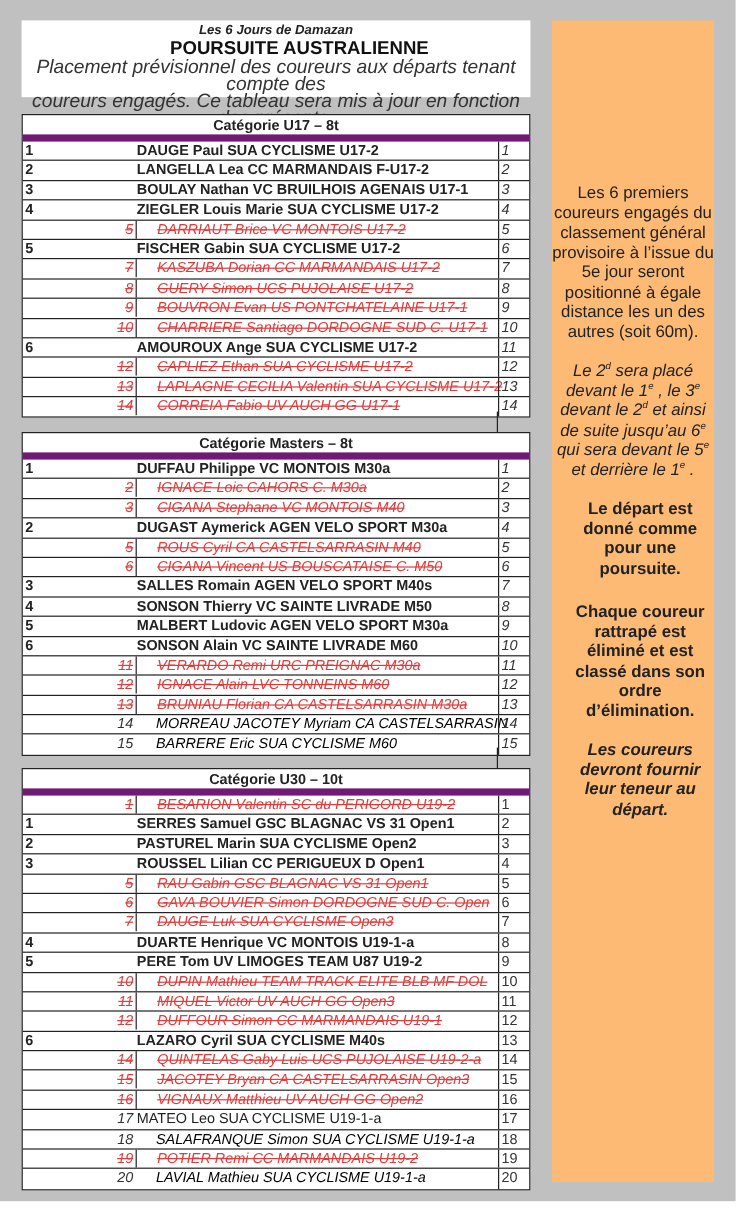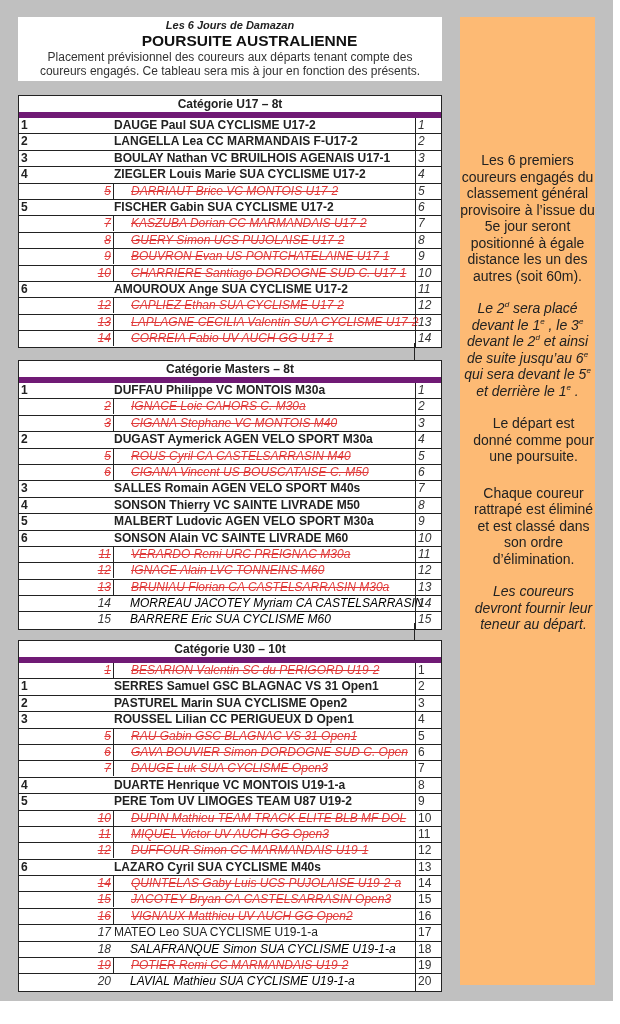--- a/index.html
+++ b/index.html
@@ -1,42 +1,42 @@
 <!DOCTYPE html>
 <html><head>
 <meta charset="utf-8">
 <style>
   html, body { margin:0; padding:0; background:#ffffff; }
   body { width:620px; height:1024px; position:relative; overflow:hidden; font-family:"Liberation Sans", sans-serif; }
   .bg { position:absolute; left:0; top:0; width:613px; height:1001px; background:#c0c0c0; }
   .header { position:absolute; left:18px; top:17px; width:424px; height:64px; background:#fff; text-align:center; color:#222; }
   .header .sup { font-style:italic; font-weight:bold; font-size:11px; margin-top:2px; line-height:13px; }
   .header .title { font-weight:bold; font-size:15.5px; line-height:18px; color:#111;padding-left:39px; }
-  .header .desc { font-size:12px; line-height:14px; color:#333; }
+  .header .desc { font-style:italic; font-size:16px; line-height:14px; color:#333; }
 
   .tbl { position:absolute; left:18px; width:424px; border:1px solid #222; background:#fff; box-sizing:border-box; }
   .cat { height:16px; line-height:16px; text-align:center; font-weight:bold; font-size:12px; color:#222; border-bottom:6px solid #701a75; }
   .row { position:relative; height:16.4px; border-bottom:1px solid #222; box-sizing:border-box; font-size:12px; line-height:15px; }
   .row:last-child { border-bottom:none; }
   .row .rank { position:absolute; left:2px; top:0; font-weight:bold; color:#222; }
   .row .num { position:absolute; left:0; width:92px; text-align:right; top:0; font-style:italic; color:#333; }
   .row .name { position:absolute; left:95px; top:0; width:300px; white-space:nowrap; overflow:hidden; color:#222; }
   .row .pos { position:absolute; left:396px; top:0; padding-left:2px; height:100%; border-left:1px solid #222; width:24px; font-style:italic; color:#333; }
   .row.bold .name { font-weight:bold; }
   .row.struck .num, .row.struck .name { color:#e03c3c; font-style:italic; text-decoration:line-through; }
   .row.struck .name, .row.plain .name { border-left:1px solid #222; padding-left:17px; left:94px; }
   .row.plain .name { font-style:italic; color:#000000; border-left:none; }
   .row.upright .pos { font-style:normal; }
   .row.plain-up .name { font-style:normal; }
 
   .gapline { position:absolute; left:414px; width:1px; background:#222; }
 
   .panel { position:absolute; left:460px; top:17px; width:135px; height:968px; background:#fdba74; text-align:center; color:#222; font-size:14px; line-height:16.5px; }
   .panel p { margin:0; }
-  .panel .b { font-weight:normal;padding-left:12px; }
+  .panel .b { font-weight:bold;padding-left:12px; }
   .panel .i { font-style:italic; }
   sup { font-size:8px; line-height:0; }
 </style>
 </head>
 <body>
 
 <div class="bg"></div>
 
 <div class="header">
   <div class="sup">Les 6 Jours de Damazan</div>

